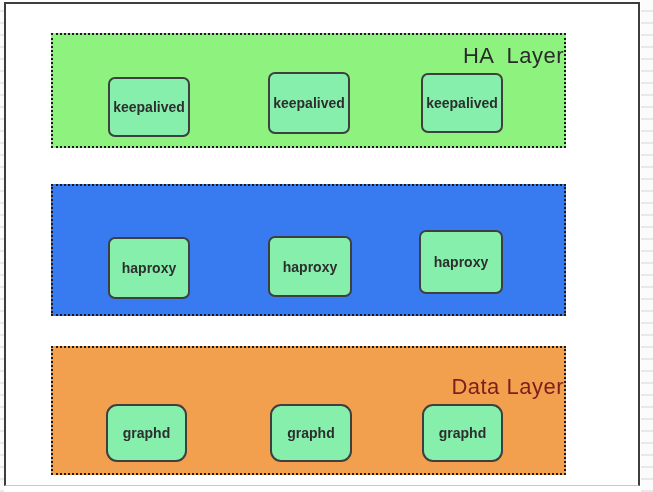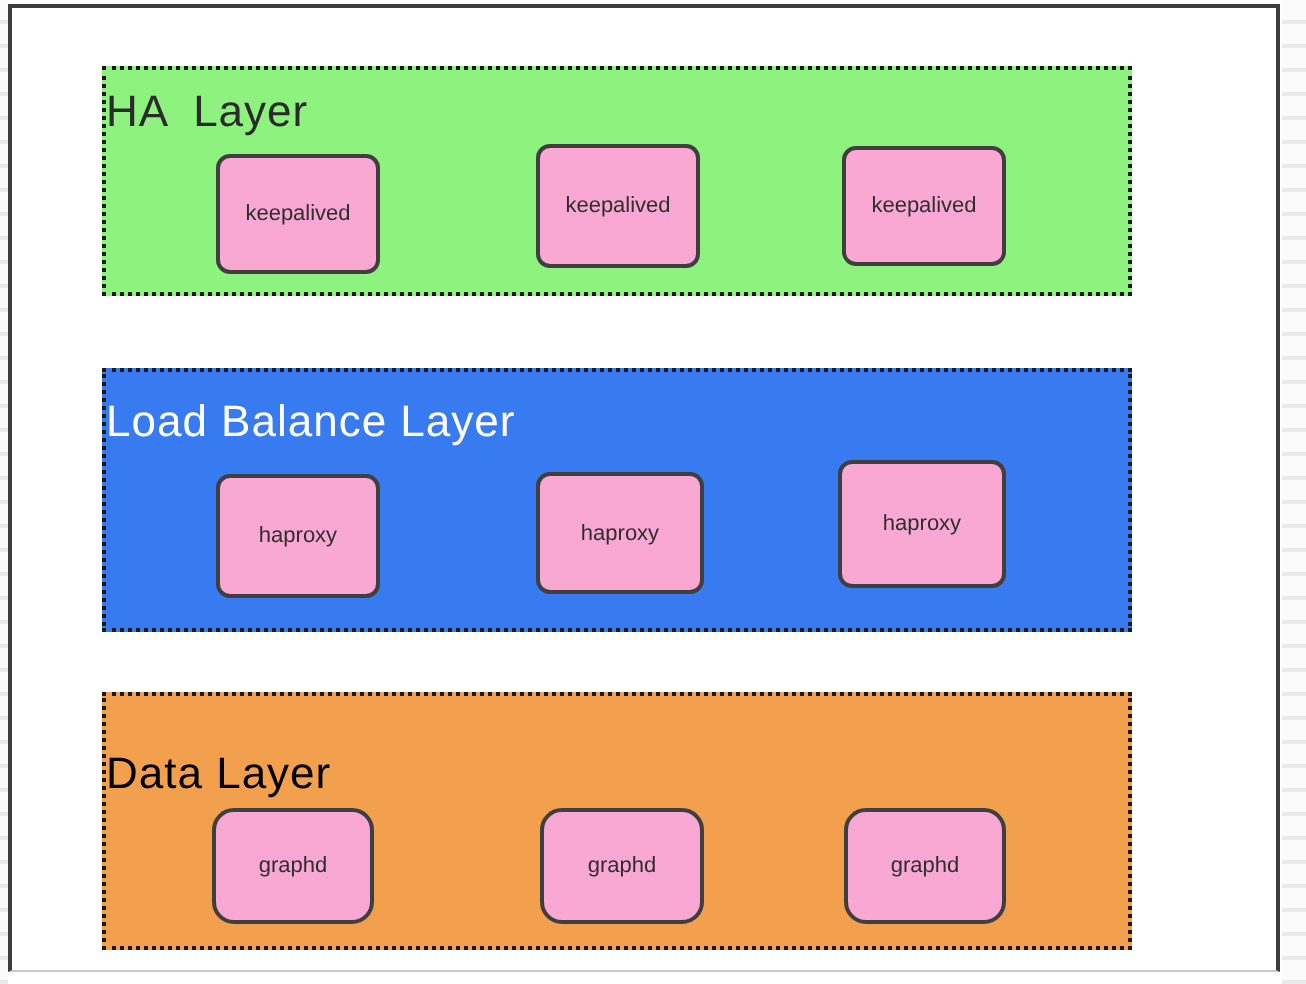--- a/index.html
+++ b/index.html
@@ -46,40 +46,41 @@
     left: 45px;
     width: 515px;
     box-sizing: border-box;
     border: 2px dotted #1a1a1a;
   }
   .layer.ha   { top: 29px;  height: 115px; }
   .layer.lb   { top: 180px; height: 132px; }
   .layer.data { top: 342px; height: 129px; }
 
   .layer-title {
-    text-align: left;
+    text-align: right;
     font-size: 22px;
     letter-spacing: 0.5px;
     white-space: pre;
     user-select: none;
   }
   .ha   .layer-title { margin-top: 8px;  }
   .lb   .layer-title { margin-top: 12px; }
   .data .layer-title { margin-top: 26px; }
 
   .node {
     position: absolute;
     box-sizing: border-box;
-    background: #f9a8d4;
+    background: #86efac;
     border: 2px solid #3f3f3f;
     display: flex;
     align-items: center;
     justify-content: center;
-    font-size: 11px;
+    font-size: 14px;
     color: #2e2e2e;
+    font-weight: bold;
   }
   .ha .node, .lb .node { border-radius: 7px; }
   .data .node { border-radius: 11px; }
 
   
   .ha .n1 { left: 55px;  top: 42px; width: 82px; height: 60px; }
   .ha .n2 { left: 215px; top: 37px; width: 82px; height: 62px; }
   .ha .n3 { left: 368px; top: 38px; width: 82px; height: 60px; }
 
   .lb .n1 { left: 55px;  top: 51px; width: 82px; height: 62px; }
@@ -100,27 +101,26 @@
   <div class="page">
 
     <div class="layer ha" style="background-color: rgb(142, 243, 126);">
       <div class="layer-title" style="color: rgb(43, 43, 43);">HA  Layer</div>
       <div class="node n1">keepalived</div>
       <div class="node n2">keepalived</div>
       <div class="node n3">keepalived</div>
     </div>
 
     <div class="layer lb" style="background-color: rgb(56, 123, 240);">
-      <div class="layer-title" style="color: rgb(255, 255, 255);">Load Balance Layer</div>
       <div class="node n1">haproxy</div>
       <div class="node n2">haproxy</div>
       <div class="node n3">haproxy</div>
     </div>
 
     <div class="layer data" style="background-color: rgb(242, 160, 77);">
-      <div class="layer-title" style="color: #000000;">Data Layer</div>
+      <div class="layer-title" style="color: #7f1d1d;">Data Layer</div>
       <div class="node n1">graphd</div>
       <div class="node n2">graphd</div>
       <div class="node n3">graphd</div>
     </div>
 
   </div>
 </div>
 
 </body></html>

